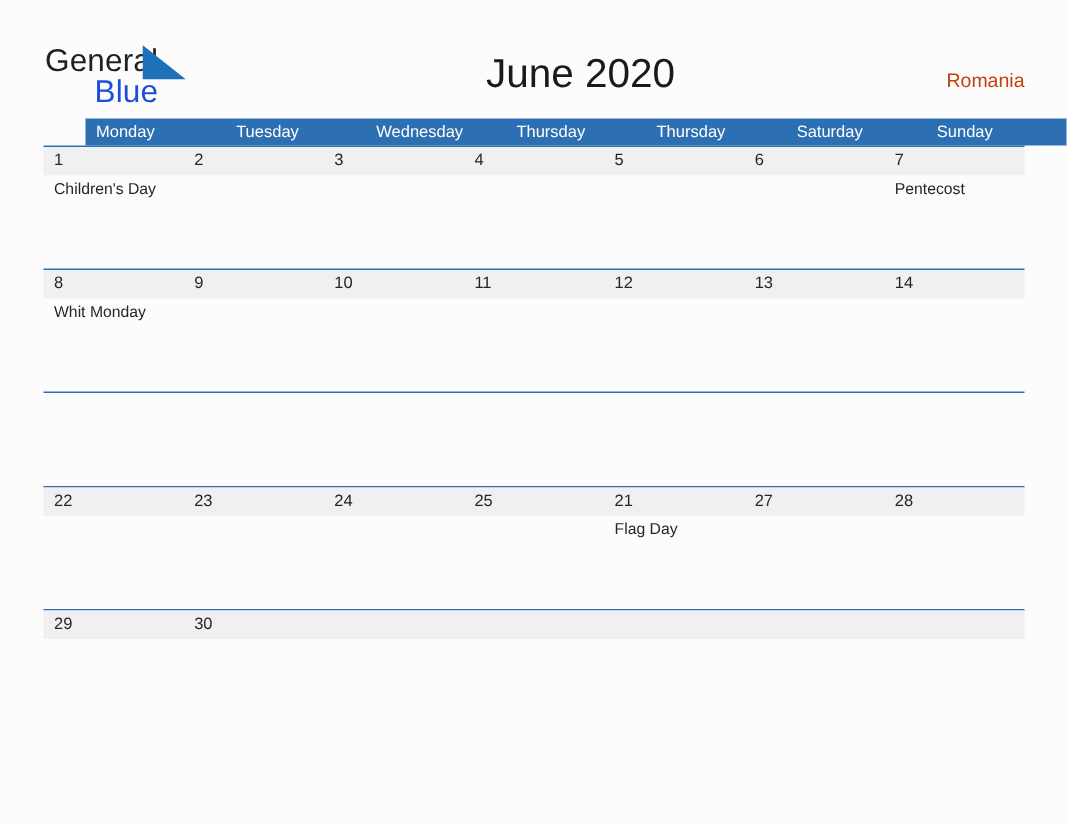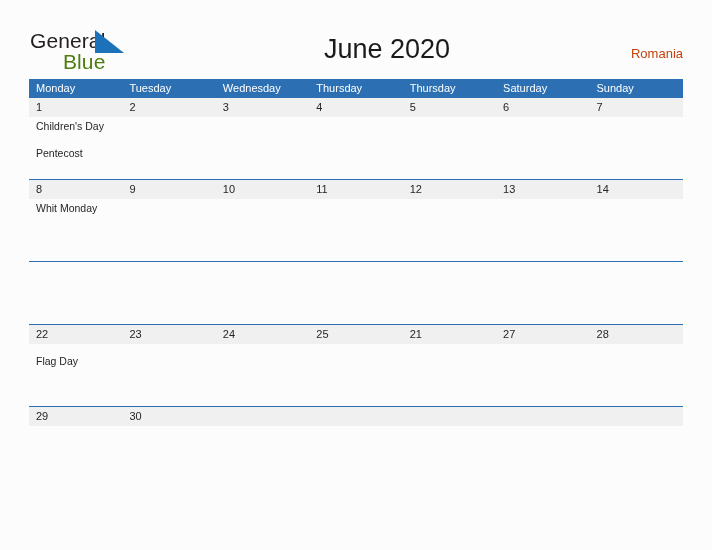--- a/index.html
+++ b/index.html
@@ -48,21 +48,21 @@
     top: 1px;
     width: 29px;
     height: 23px;
   }
   #logo-blue {
     position: absolute;
     left: 33px;
     top: 21px;
     font-size: 21px;
     letter-spacing: 0.1px;
-    color: #4d7c0f;
+    color: #1d4ed8;
     line-height: 24px;
     white-space: nowrap;
   }
 
   
   #month-title {
     position: absolute;
     left: 0;
     top: 33px;
     width: 712px;
@@ -89,20 +89,21 @@
   #calendar {
     position: absolute;
     left: 29px;
     top: 79px;
     width: 654px;
   }
 
   .cal-row {
     display: flex;
     width: 654px;
+    margin-left: 28px;
   }
 
   .cal-cell {
     width: 93.43px;
     box-sizing: border-box;
   }
 
   
   #cal-head {
     background: #2c70b3;
@@ -132,21 +133,20 @@
   .week-nums .cal-cell {
     font-size: 11px;
     color: #262626;
     line-height: 19px;
     padding-left: 7px;
   }
   .week-events {
     display: flex;
     width: 654px;
     background: #fcfcfc;
-    flex-direction: column;
   }
   .week-events .cal-cell {
     font-size: 10.5px;
     color: #262626;
     line-height: 15px;
     padding-left: 7px;
     padding-top: 2px;
   }
 
   .h-tall  .week-events { height: 62px; }

